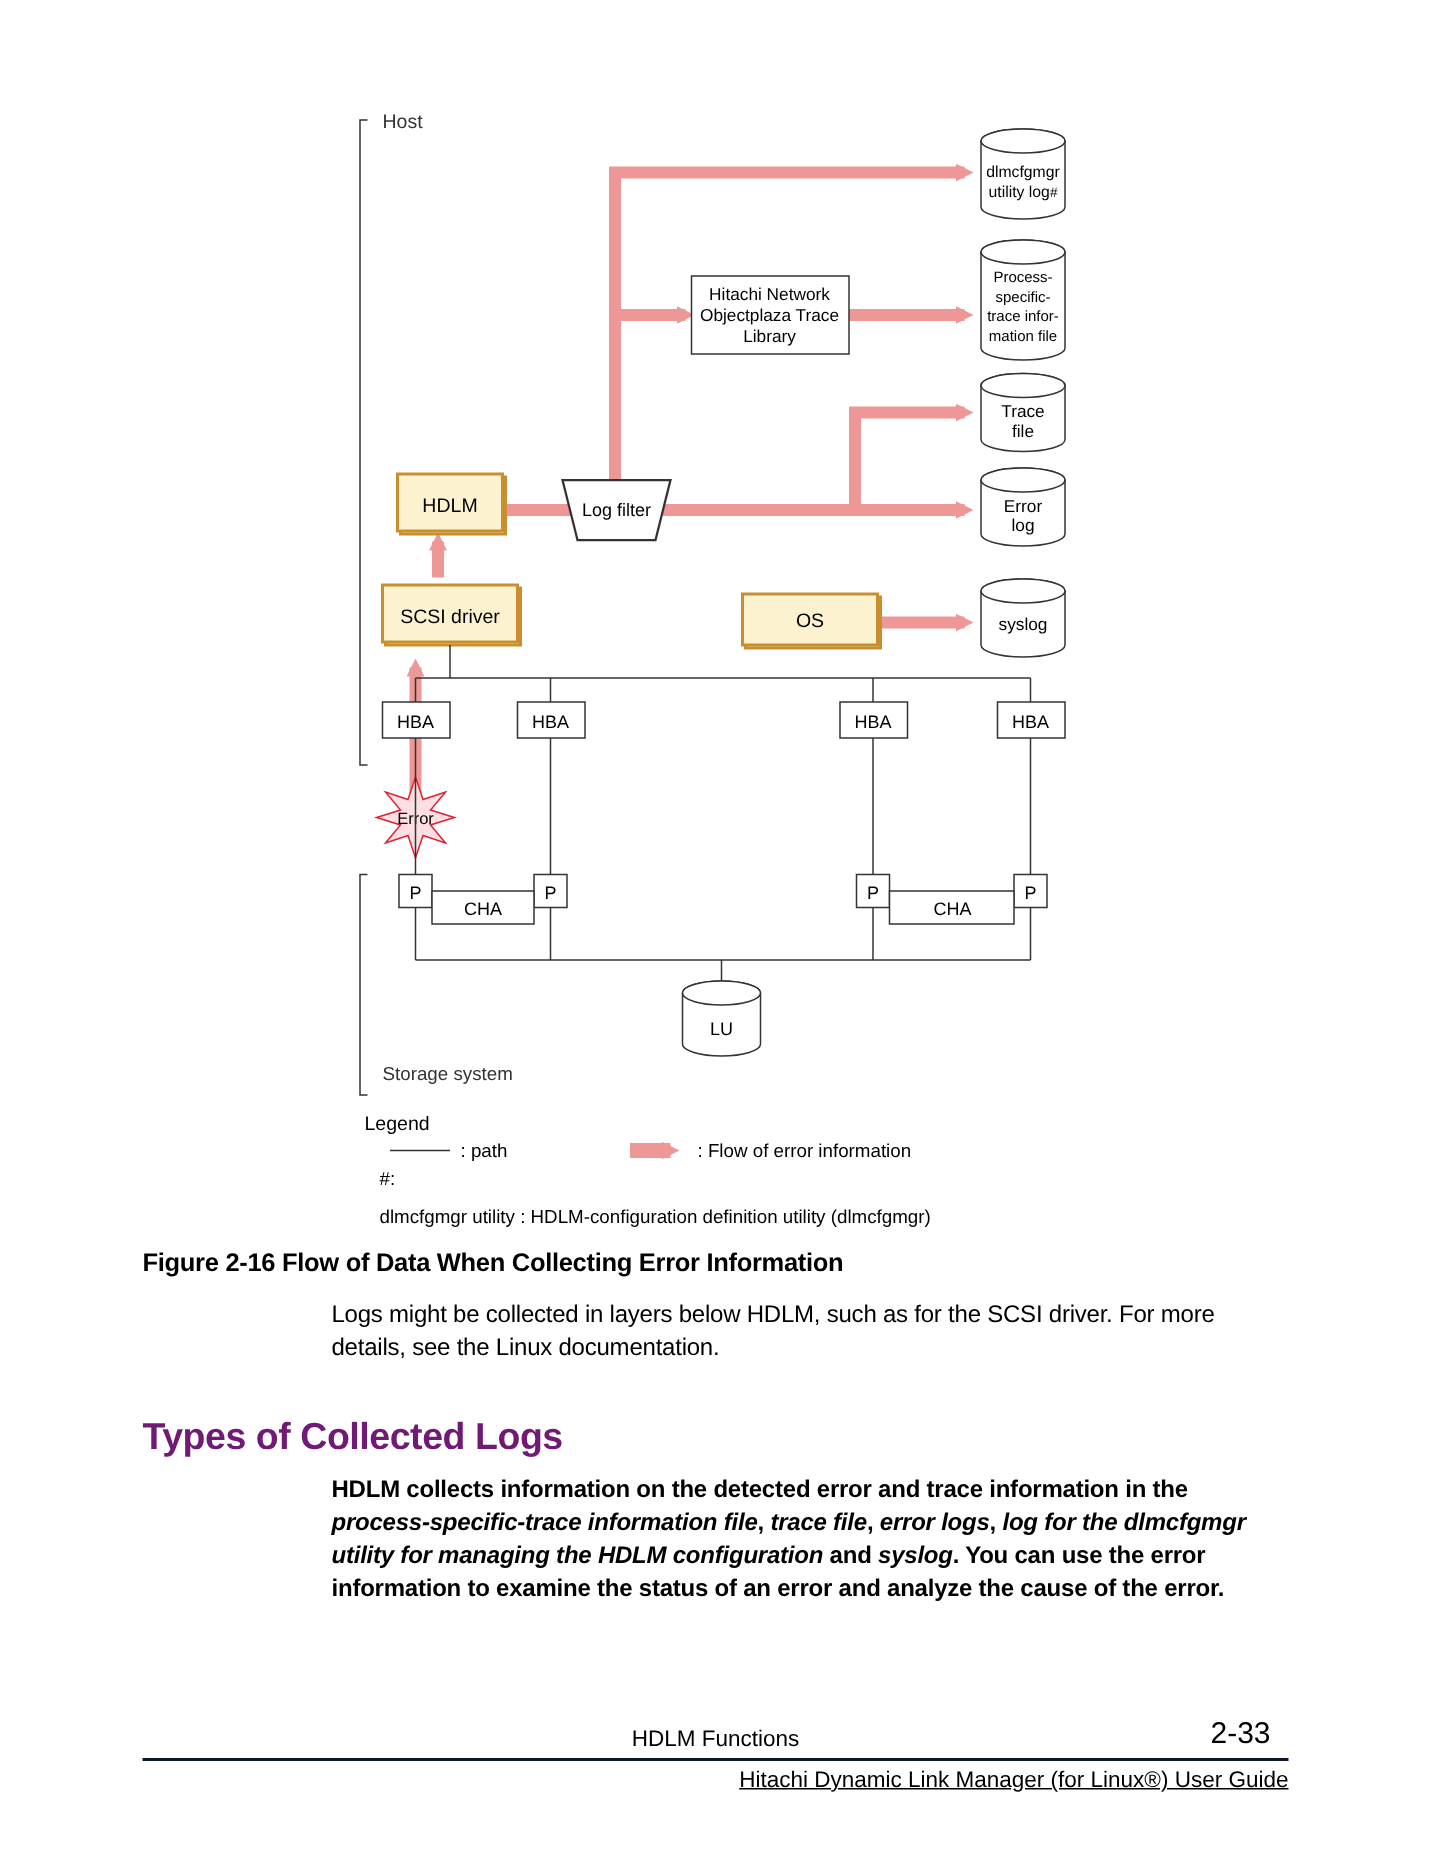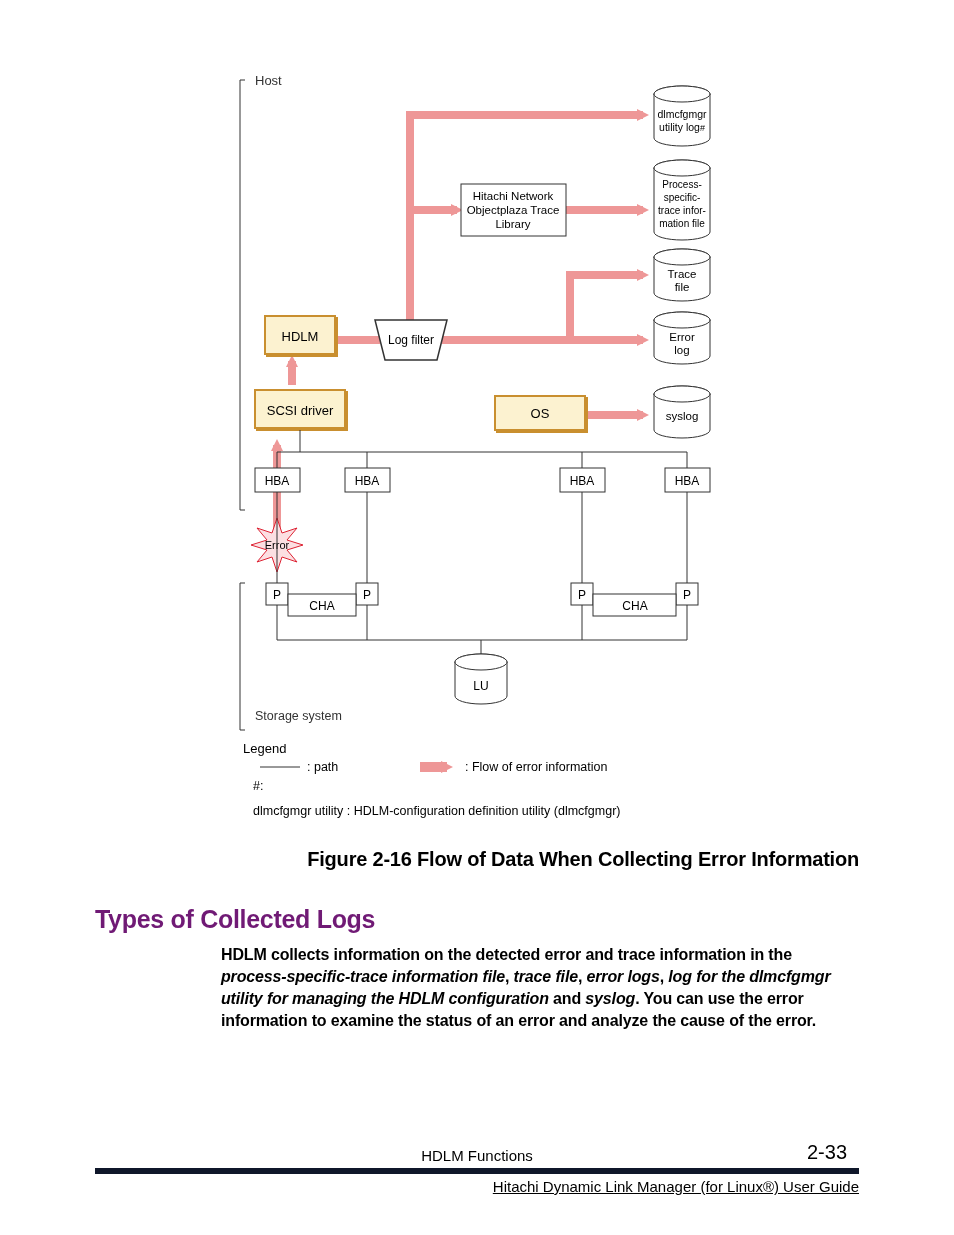--- a/index.html
+++ b/index.html
@@ -20,24 +20,24 @@
     position: relative;
   }
   .diagram-holder {
     text-align: center;
     margin-top: 10px;
   }
   .diagram {
     display: inline-block;
   }
   .caption {
-    text-align: right;
+    text-align: left;
     font-weight: bold;
-    font-size: 20px;
-    margin-top: 17px;
+    font-size: 17px;
+    margin-top: 0;
     letter-spacing: -0.2px;
   }
   .para {
     margin: 14px 0 0 126px;
     font-size: 16px;
     line-height: 1.38;
     letter-spacing: -0.15px;
   }
   .h2 {
     color: #701a75;
@@ -54,21 +54,21 @@
     font-weight: bold;
   }
   .para2 .it { font-style: italic; }
   .footer {
     position: absolute;
     bottom: 40px;
     left: 95px;
     right: 95px;
   }
   .footer-top {
-    border-bottom: 6px solid #0f172a;
+    border-bottom: 2px solid #0f172a;
     padding-bottom: 4px;
     position: relative;
     text-align: center;
     font-size: 15px;
   }
   .footer-top .pnum {
     position: absolute;
     right: 12px;
     top: -6px;
     font-size: 20px;
@@ -260,20 +260,21 @@
           <text x="240" y="711" font-size="12.5">: Flow of error information</text>
           <text x="28" y="730" font-size="12.5">#:</text>
           <text x="28" y="755" font-size="12.5">dlmcfgmgr utility : HDLM-configuration definition utility (dlmcfgmgr)</text>
         </g>
       </svg>
     </div>
   </div>
 
   <div class="caption">Figure 2-16 Flow of Data When Collecting Error Information</div>
 
+  <div class="para">Logs might be collected in layers below HDLM, such as for the SCSI driver. For more details, see the Linux documentation.</div>
 
   <div class="h2">Types of Collected Logs</div>
 
   <div class="para2">
     <span>HDLM collects information on the detected error and trace information in the </span><span class="it">process-specific-trace information file</span><span>, </span><span class="it">trace file</span><span>, </span><span class="it">error logs</span><span>, </span><span class="it">log for the dlmcfgmgr utility for managing the HDLM configuration</span><span> and </span><span class="it">syslog</span><span>. You can use the error information to examine the status of an error and analyze the cause of the error.</span>
   </div>
 
   <div class="footer">
     <div class="footer-top">
       <span>HDLM Functions</span>

